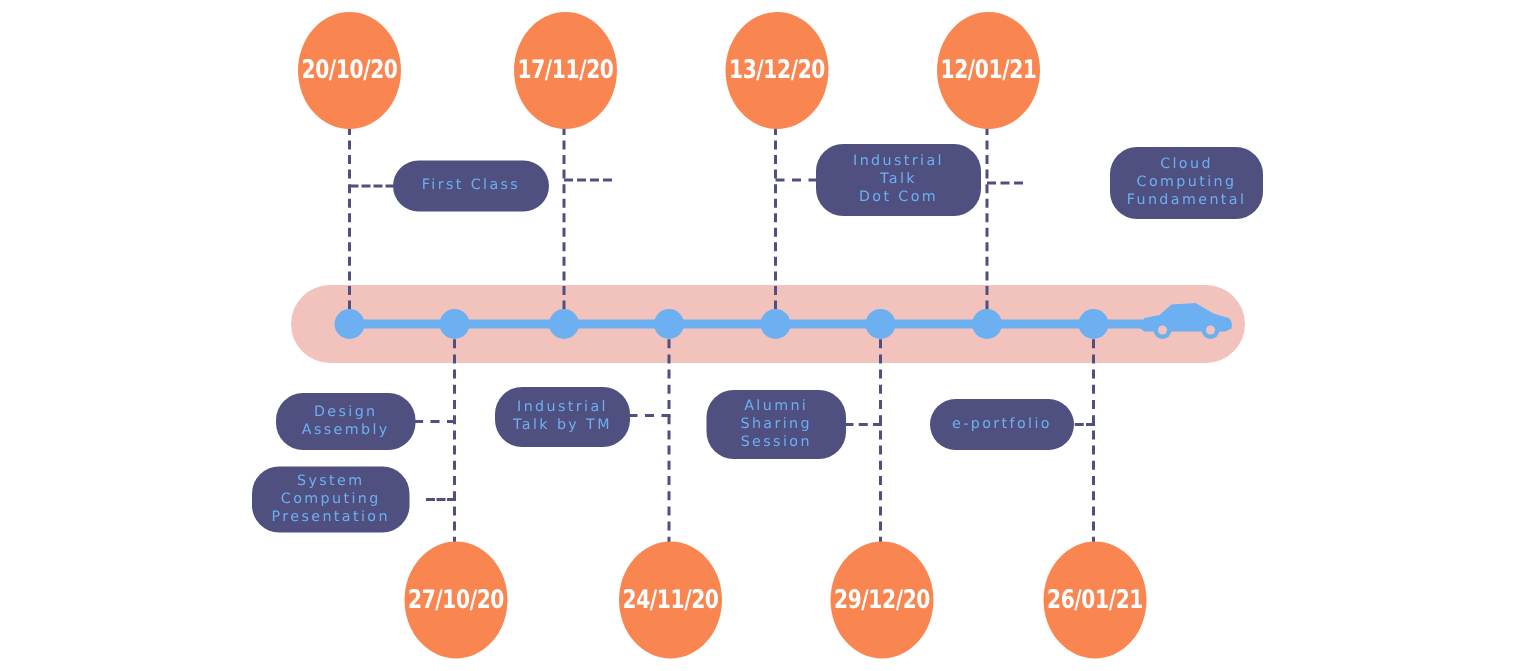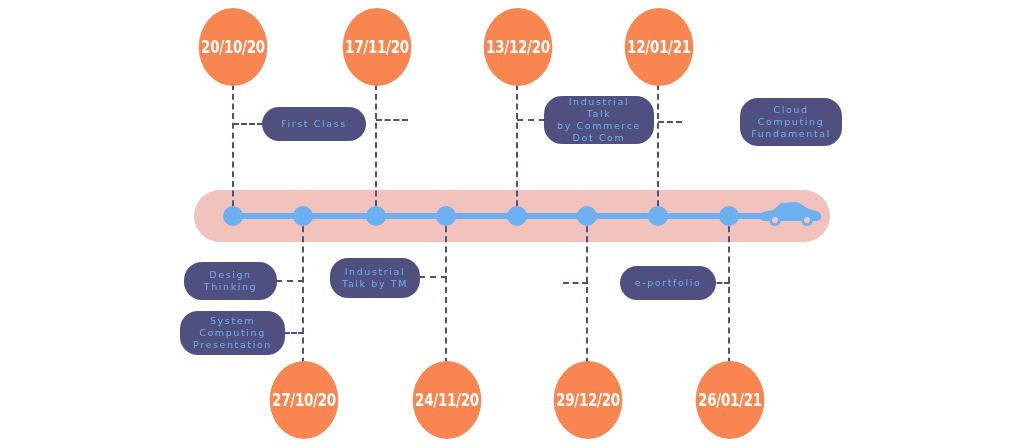--- a/index.html
+++ b/index.html
@@ -151,55 +151,61 @@
   <div class="pill" style="left:262px;top:107px;width:104px;height:34px;">
     <div>
       <span>First Class</span>
     </div>
   </div>
 
 
   <div class="pill" style="left:544px;top:96px;width:110px;height:48px;">
     <div>
       <span>Industrial Talk</span>
-      <span>by Commerce</span>
       <span>Dot Com</span>
     </div>
   </div>
 
   <div class="pill" style="left:706px;top:98px;width:102px;height:48px;margin-left:34px;">
     <div>
       <span>Cloud</span>
       <span>Computing</span>
       <span>Fundamental</span>
     </div>
   </div>
 
   <div class="pill" style="left:184px;top:262px;width:93px;height:38px;">
     <div>
       <span>Design</span>
-      <span>Thinking</span>
-    </div>
-  </div>
-
-  <div class="pill" style="left:180px;top:311px;width:105px;height:44px;">
+      <span>Assembly</span>
+    </div>
+  </div>
+
+  <div class="pill" style="left:168px;top:311px;width:105px;height:44px;">
     <div>
       <span>System</span>
       <span>Computing</span>
       <span>Presentation</span>
     </div>
   </div>
 
   <div class="pill" style="left:330px;top:258px;width:90px;height:40px;justify-content:center;">
     <div>
       <span>Industrial</span>
       <span>Talk by TM</span>
     </div>
   </div>
 
+  <div class="pill" style="left:471px;top:260px;width:93px;height:46px;">
+    <div>
+      <span>Alumni</span>
+      <span>Sharing</span>
+      <span>Session</span>
+    </div>
+  </div>
 
   <div class="pill" style="left:620px;top:266px;width:96px;height:34px;text-align:center;">
     <div>
       <span>e-portfolio</span>
     </div>
   </div>
 
 </div>
 
 </body></html>

